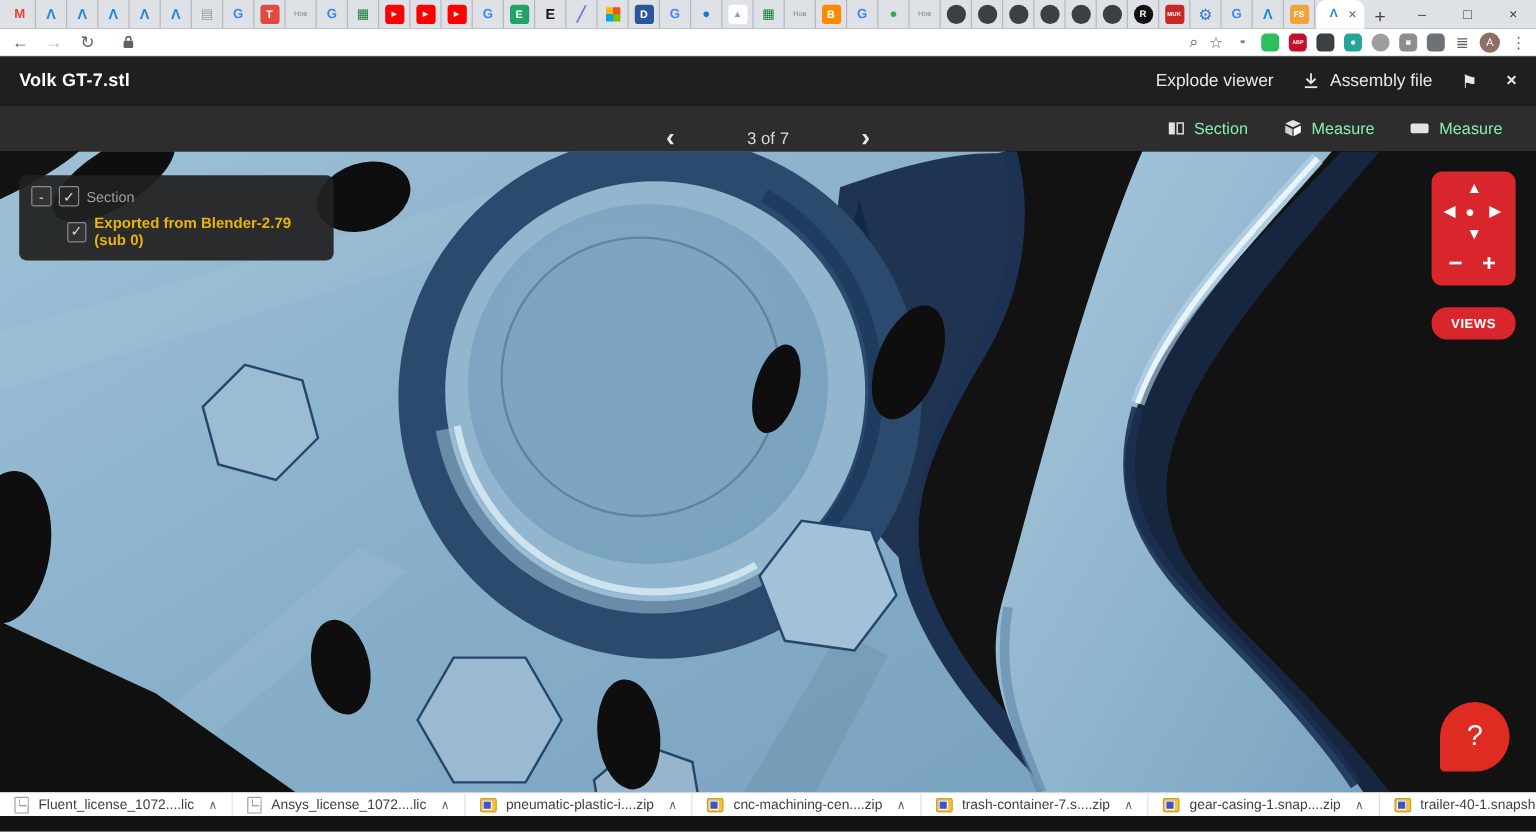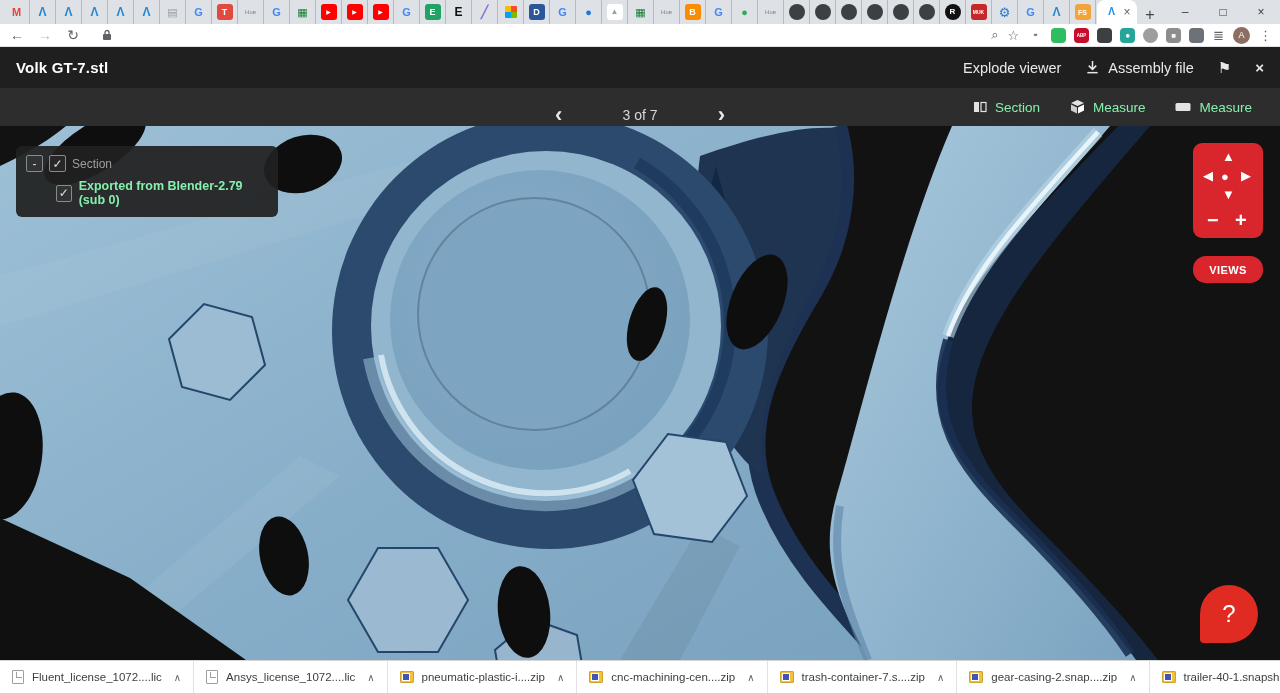--- a/index.html
+++ b/index.html
@@ -47,31 +47,31 @@
 
   
   .viewport { position:relative; height:534px; flex:0 0 auto; background:#121212; overflow:hidden; }
   .viewport svg.scene { position:absolute; inset:0; }
 
   .asm-panel { position:absolute; left:16px; top:20px; width:262px; background:rgba(32,32,32,.93); border-radius:6px; padding:9px 10px 10px; color:#ccc; }
   .asm-row1 { display:flex; align-items:center; gap:6px; }
   .mini-box { width:17px; height:17px; border:1px solid #8a8a8a; border-radius:2px; color:#ddd; font-size:12px; display:flex; align-items:center; justify-content:center; cursor:pointer; background:rgba(255,255,255,.04); }
   .asm-label1 { font-size:12px; color:#9f9f9f; }
   .asm-row2 { display:flex; align-items:center; gap:7px; margin:7px 0 0 30px; }
-  .asm-label2 { font-size:12.5px; font-weight:700; color:#86efac; }
+  .asm-label2 { font-size:12.5px; font-weight:700; color:#eab308; }
 
   .navpad { position:absolute; right:17px; top:17px; width:70px; height:95px; background:#d9252c; border-radius:9px; color:#fff; }
   .navpad .tri { position:absolute; font-size:13px; line-height:1; cursor:pointer; }
   .navpad .dot { position:absolute; left:28px; top:26px; font-size:13px; cursor:pointer; }
   .navpad .zoomg { position:absolute; font-size:20px; font-weight:700; cursor:pointer; line-height:1; }
   .views-btn { position:absolute; right:17px; top:130px; width:70px; height:27px; background:#d9252c; border-radius:13px; color:#fff; font-size:11px; font-weight:700; letter-spacing:.4px; display:flex; align-items:center; justify-content:center; cursor:pointer; }
   .help-btn { position:absolute; right:22px; top:459px; width:58px; height:58px; border-radius:50% 50% 50% 4px; background:#e02b22; color:#fff; font-size:24px; display:flex; align-items:center; justify-content:center; cursor:pointer; }
 
   
-  .dlbar { height:33px; background:#fff; border-top:1px solid #d6d6d6; display:flex; align-items:flex-start; flex:0 0 auto; }
+  .dlbar { height:20px; background:#fff; border-top:1px solid #d6d6d6; display:flex; align-items:flex-start; flex:0 0 auto; }
   .dl-item { height:100%; display:flex; align-items:center; gap:8px; padding:0 12px; border-right:1px solid #e2e2e2; cursor:pointer; }
   .dl-name { font-size:11.5px; color:#3c4043; white-space:nowrap; }
   .dl-caret { color:#5f6368; font-size:10px; margin-left:4px; cursor:pointer; }
   .ic-lic { width:12px; height:14px; background:#fff; border:1px solid #9aa0a6; border-radius:1px; position:relative; }
   .ic-lic::after { content:""; position:absolute; right:0; top:0; border:3px solid #9aa0a6; border-bottom-color:transparent; border-left-color:transparent; border-top-color:#fff; border-right-color:#fff; box-shadow:-1px 1px 0 #9aa0a6; }
   .ic-zip { width:14px; height:12px; background:#f3c13a; border-radius:2px; position:relative; box-shadow:inset 0 0 0 1px #caa22c; }
   .ic-zip::after { content:""; position:absolute; left:2px; bottom:2px; width:6px; height:6px; background:#4453b8; border:1px solid #fff; }
 </style>
 </head>
 <body>
@@ -404,21 +404,21 @@
           <span class="dl-name">cnc-machining-cen....zip</span>
           <span class="dl-caret">∧</span>
         </div>
         <div class="dl-item">
           <span class="ic-zip"></span>
           <span class="dl-name">trash-container-7.s....zip</span>
           <span class="dl-caret">∧</span>
         </div>
         <div class="dl-item">
           <span class="ic-zip"></span>
-          <span class="dl-name">gear-casing-2.snap....zip</span>
+          <span class="dl-name">gear-casing-1.snap....zip</span>
           <span class="dl-caret">∧</span>
         </div>
         <div class="dl-item">
           <span class="ic-zip"></span>
           <span class="dl-name">trailer-40-1.snapsh....zip</span>
         </div>
       </span>
 
   </div>
 

